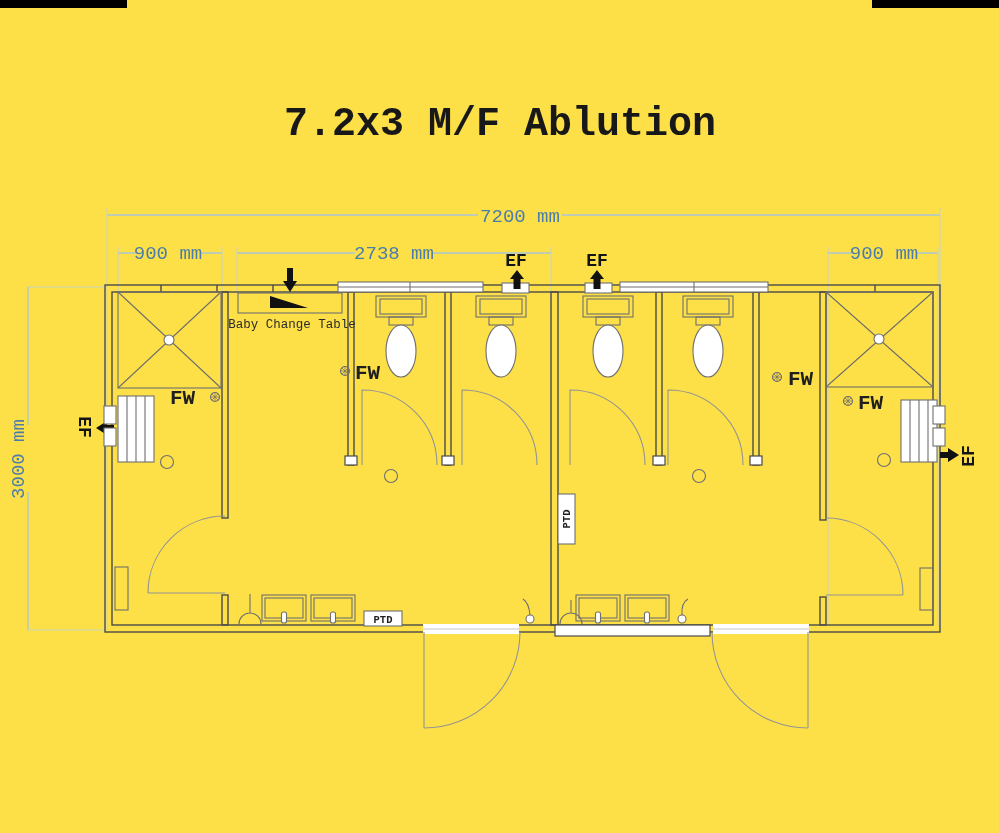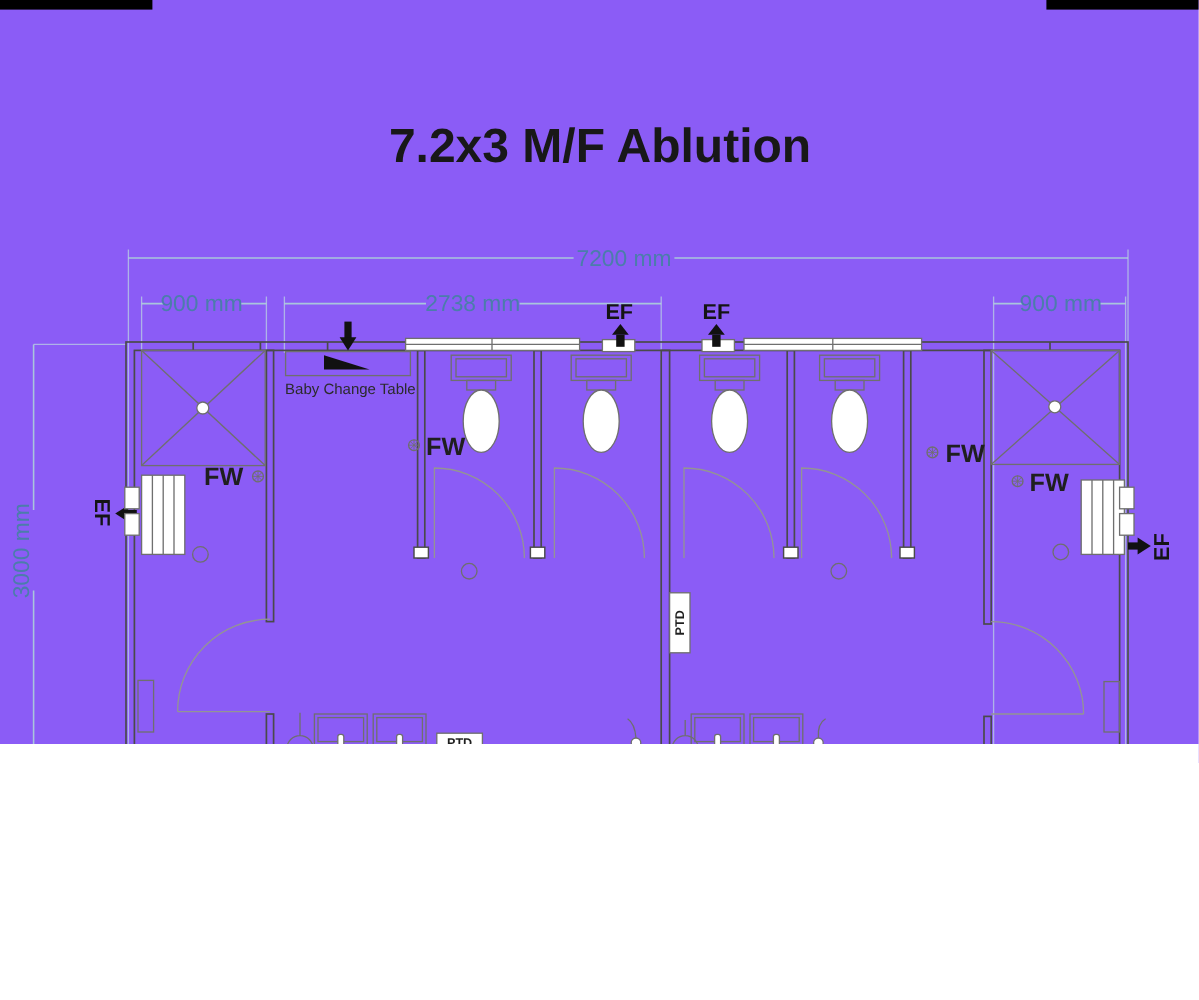--- a/index.html
+++ b/index.html
@@ -1,17 +1,17 @@
 <!DOCTYPE html>
 <html><head>
 <meta charset="utf-8">
 <style>
   html,body{margin:0;padding:0;background:#fff;}
-  #stage{position:relative;width:999px;height:620px;background:#8b5cf6;overflow:hidden;
-         font-family:Liberation Sans, sans-serif;}
+  #stage{position:relative;width:999px;height:833px;background:#fde047;overflow:hidden;
+         font-family:Liberation Mono, monospace;}
   .edge{position:absolute;top:0;height:8px;background:#000;}
   svg{position:absolute;left:0;top:0;}
   .wall{stroke:#4a4a4a;fill:none;stroke-width:1.4;}
   .wallf{stroke:#4a4a4a;fill:#ffffff;stroke-width:1.2;}
   .fix{stroke:#6f6f6f;fill:none;stroke-width:1.1;}
   .fixw{stroke:#6f6f6f;fill:#ffffff;stroke-width:1.1;}
   .door{stroke:#949494;fill:none;stroke-width:1.1;}
   .dim{stroke:#a9c5dc;fill:none;stroke-width:1.3;}
   .dimfaint{stroke:#b9d0e3;fill:none;stroke-width:1.1;opacity:.75;}
   .thresh{stroke:#c9c9c9;fill:none;stroke-width:1;}

